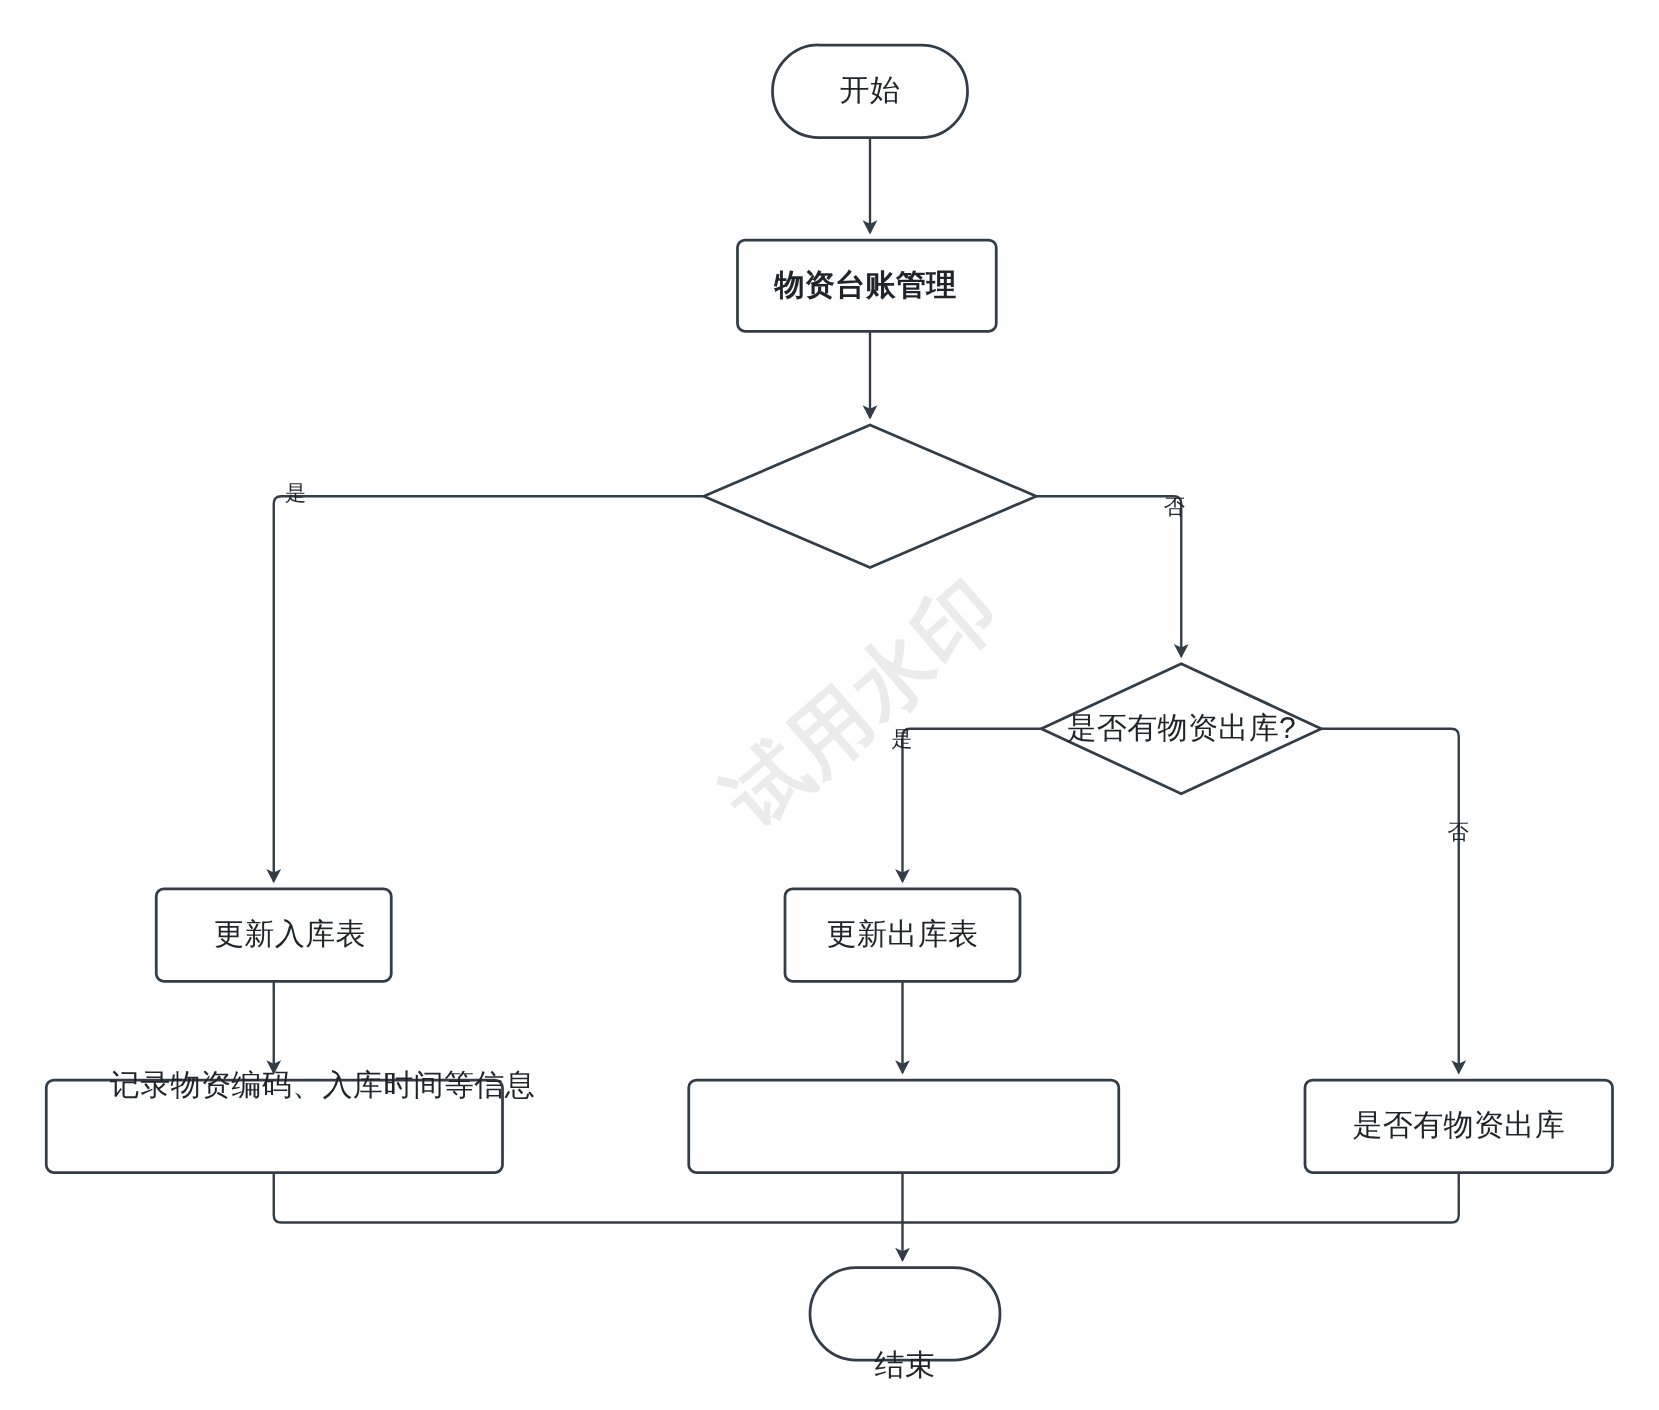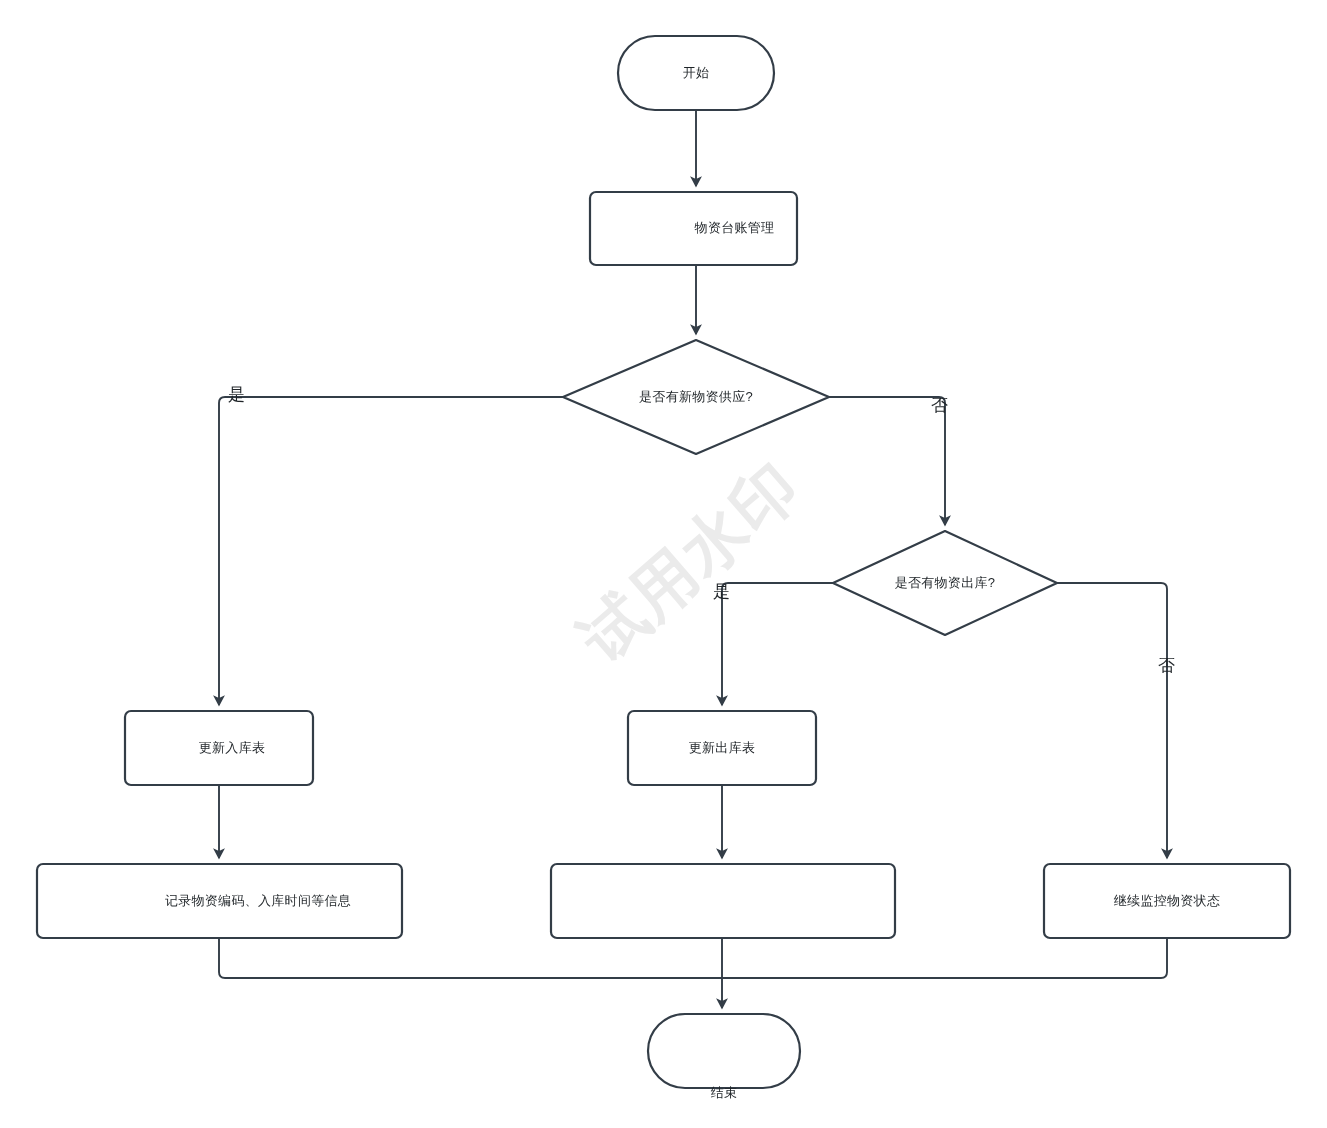--- a/index.html
+++ b/index.html
@@ -38,21 +38,21 @@
     stroke-linecap: butt;
     stroke-linejoin: round;
   }
   .node-label {
     position: absolute;
     display: flex;
     align-items: center;
     justify-content: center;
     text-align: center;
     color: #1f2428;
-    font-size: 13px;
+    font-size: 24px;
     line-height: 1.25;
     letter-spacing: 0.3px;
     white-space: nowrap;
     pointer-events: none;
   }
   .edge-label {
     position: absolute;
     color: #1f2428;
     font-size: 17px;
     line-height: 1;
@@ -143,34 +143,33 @@
     
     <rect class="node-shape" x="1044" y="864" width="246" height="74" rx="6" ry="6"></rect>
     
     <rect class="node-shape" x="648" y="1014" width="152" height="74" rx="37" ry="37"></rect>
   </svg>
 
   <div class="watermark">试用水印</div>
 
   <div class="node-label" style="left:618px; top:36px; width:156px; height:74px;">开始</div>
 
-  <div class="node-label" style="left:610px; top:192px; width:249px; height:73px;">物资台账管理</div>
+  <div class="node-label" style="left:568px; top:192px; width:249px; height:73px;font-weight:bold;">物资台账管理</div>
 
-  <div class="node-label" style="left:563px; top:368px; width:266px; height:58px;">是否有新物资供应?</div>
 
   <div class="node-label" style="left:833px; top:555px; width:224px; height:56px;">是否有物资出库?</div>
 
   <div class="node-label" style="left:138px; top:711px; width:188px; height:74px;">更新入库表</div>
 
   <div class="node-label" style="left:628px; top:711px; width:188px; height:74px;">更新出库表</div>
 
-  <div class="node-label" style="left:37px; top:864px; width:442px; height:74px;">记录物资编码、入库时间等信息</div>
+  <div class="node-label" style="left:37px; top:832px; width:442px; height:74px;">记录物资编码、入库时间等信息</div>
 
 
-  <div class="node-label" style="left:1044px; top:864px; width:246px; height:74px;">继续监控物资状态</div>
+  <div class="node-label" style="left:1044px; top:864px; width:246px; height:74px;">是否有物资出库</div>
 
   <div class="node-label" style="left:648px; top:1056px; width:152px; height:74px;">结束</div>
 
   <div class="edge-label" style="left:228px; top:386px;">是</div>
 
   <div class="edge-label" style="left:931px; top:397px;">否</div>
 
   <div class="edge-label" style="left:713px; top:583px;">是</div>
 
   <div class="edge-label" style="left:1158px; top:657px;">否</div>

